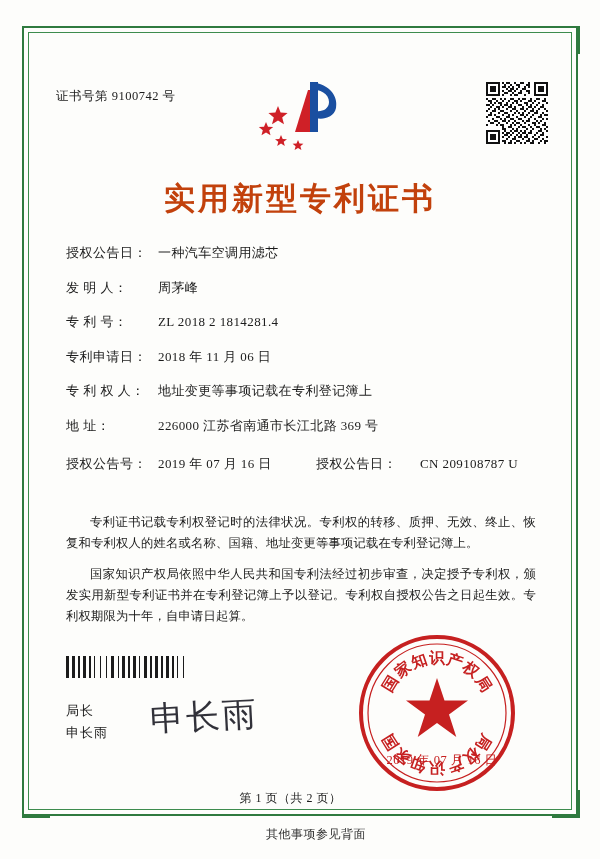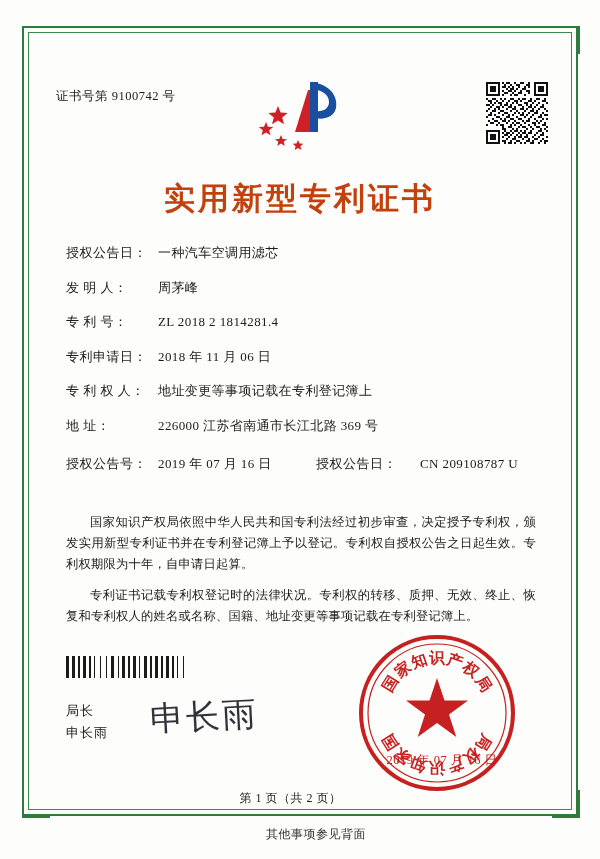--- a/index.html
+++ b/index.html
@@ -497,22 +497,22 @@
         <div class="field-value">2019 年 07 月 16 日</div>
       </div>
       <div class="right">
         <div class="field-label">授权公告日：</div>
         <div class="field-value">CN 209108787 U</div>
       </div>
     </div>
   </div>
 
   <div class="paras">
+    <p>专利证书记载专利权登记时的法律状况。专利权的转移、质押、无效、终止、恢复和专利权人的姓名或名称、国籍、地址变更等事项记载在专利登记簿上。</p>
     <p>国家知识产权局依照中华人民共和国专利法经过初步审查，决定授予专利权，颁发实用新型专利证书并在专利登记簿上予以登记。专利权自授权公告之日起生效。专利权期限为十年，自申请日起算。</p>
-    <p>专利证书记载专利权登记时的法律状况。专利权的转移、质押、无效、终止、恢复和专利权人的姓名或名称、国籍、地址变更等事项记载在专利登记簿上。</p>
   </div>
 
   <div class="barcode"><span style="width:3px"></span><span style="width:1px;background:transparent"></span><span style="width:3px"></span><span style="width:1px;background:transparent"></span><span style="width:2px"></span><span style="width:1px;background:transparent"></span><span style="width:3px"></span><span style="width:1px;background:transparent"></span><span style="width:2px"></span><span style="width:1px;background:transparent"></span><span style="width:1px"></span><span style="width:3px;background:transparent"></span><span style="width:1px"></span><span style="width:3px;background:transparent"></span><span style="width:1px"></span><span style="width:2px;background:transparent"></span><span style="width:3px"></span><span style="width:2px;background:transparent"></span><span style="width:1px"></span><span style="width:1px;background:transparent"></span><span style="width:3px"></span><span style="width:1px;background:transparent"></span><span style="width:2px"></span><span style="width:1px;background:transparent"></span><span style="width:3px"></span><span style="width:1px;background:transparent"></span><span style="width:1px"></span><span style="width:2px;background:transparent"></span><span style="width:3px"></span><span style="width:1px;background:transparent"></span><span style="width:2px"></span><span style="width:1px;background:transparent"></span><span style="width:3px"></span><span style="width:1px;background:transparent"></span><span style="width:2px"></span><span style="width:1px;background:transparent"></span><span style="width:3px"></span><span style="width:1px;background:transparent"></span><span style="width:2px"></span><span style="width:1px;background:transparent"></span><span style="width:1px"></span><span style="width:3px;background:transparent"></span><span style="width:1px"></span></div>
 
   <div class="sign-block">
     <div>局长</div>
     <div>申长雨</div>
   </div>
   <div class="signature">申长雨</div>
 

